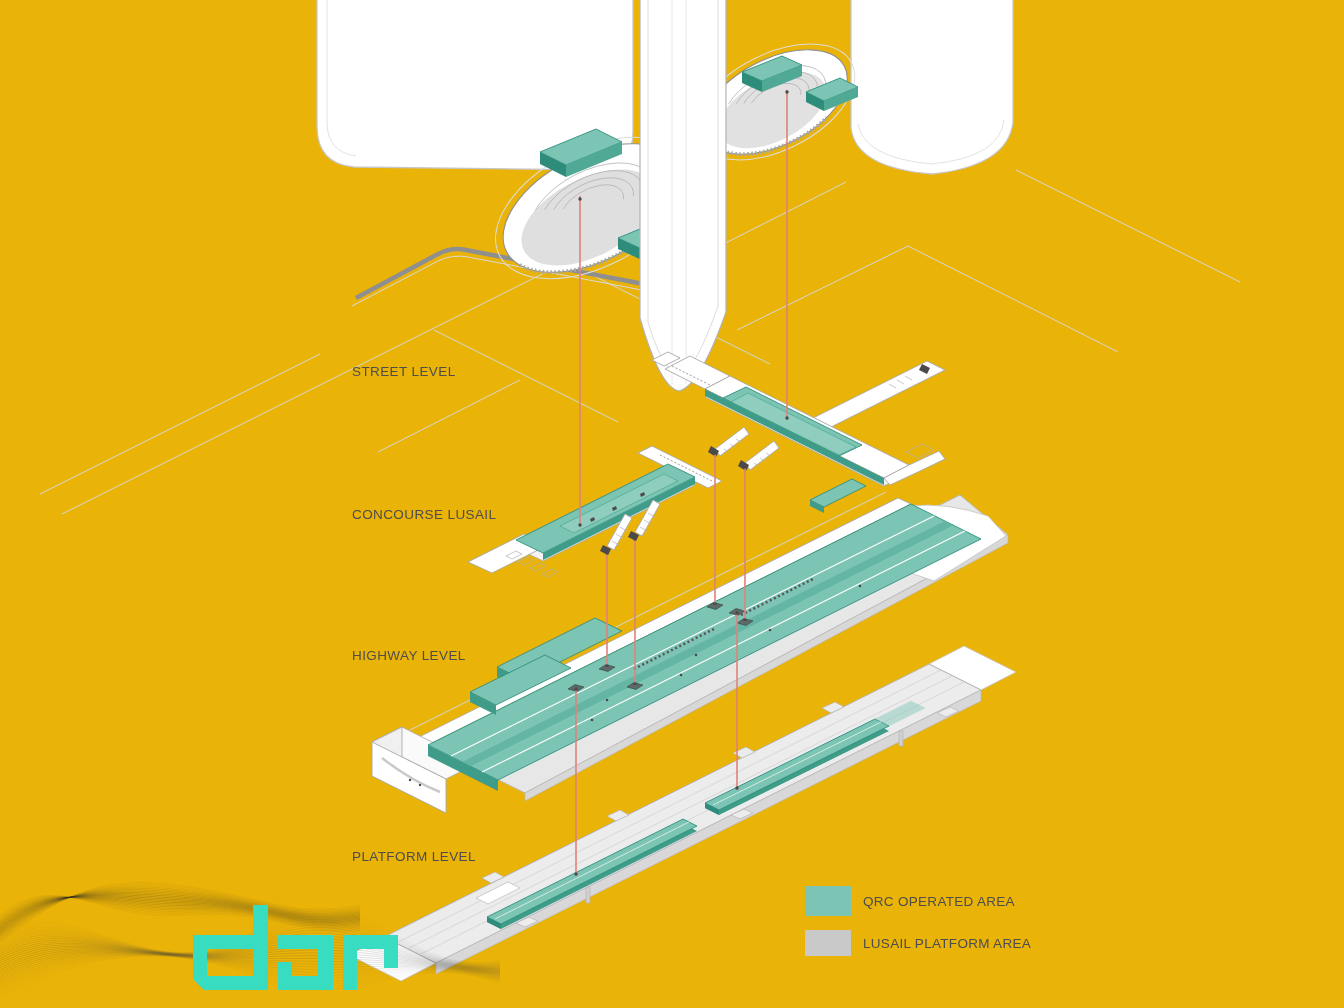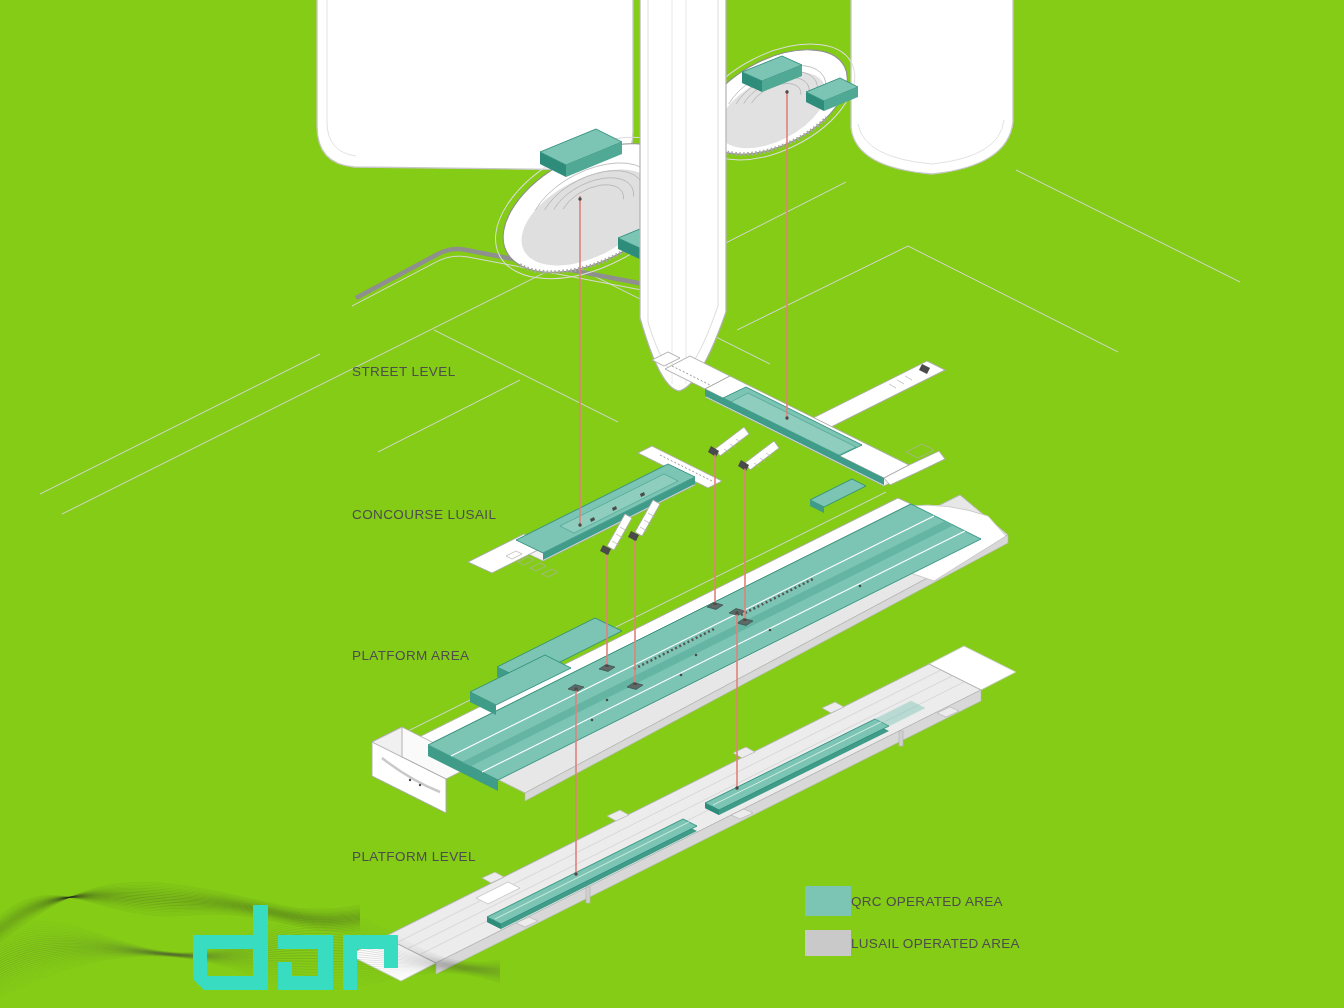--- a/index.html
+++ b/index.html
@@ -1,25 +1,25 @@
 <!DOCTYPE html>
 <html style="--qrc: #7cc5b5; --qrc_dark: #2f8f7d; --qrc_deep: #3f9c88; --lusail: #c9c9c9; --leader: #df837b; --logo: #38dcc0; --label_text: #4d4d4d; --outline: #b5b5b5;"><head>
 <meta charset="utf-8">
 <style>
   html,body{margin:0;padding:0;background:#fff;}
-  .canvas{position:relative;width:1344px;height:1008px;background:#84cc16;overflow:hidden;
+  .canvas{position:relative;width:1344px;height:1008px;background:#eab308;overflow:hidden;
           font-family:"Liberation Sans",sans-serif;}
   svg{position:absolute;left:0;top:0;}
   .level-label{position:absolute;left:352px;font-size:13.5px;letter-spacing:.4px;
                color:var(--label_text,#4d4d4d);white-space:nowrap;}
   .legend{position:absolute;left:805px;top:886px;display:flex;flex-direction:column;gap:14px;}
   .legend-row{display:flex;align-items:center;}
   .swatch{width:46px;height:30px;flex:0 0 auto;}
   .swatch.lusail{height:26px;}
-  .legend-label{font-size:13.5px;letter-spacing:.3px;color:var(--label_text,#4d4d4d);white-space:nowrap;}
+  .legend-label{margin-left:12px;font-size:13.5px;letter-spacing:.3px;color:var(--label_text,#4d4d4d);white-space:nowrap;}
   .visually-hidden{position:absolute;width:1px;height:1px;overflow:hidden;clip:rect(0 0 0 0);}
   
   .lnf{fill:none;stroke:#d6d6d6;stroke-width:1;}
   .white{fill:#fff;stroke:#a8a8a8;stroke-width:.9;}
   .white-lt{fill:#fff;stroke:#c6c6c6;stroke-width:.9;}
   .teal{fill:var(--qrc,#7cc5b5);stroke:var(--qrc_dark,#2f8f7d);stroke-width:.9;}
   .teal-lt{fill:#92cfc0;stroke:var(--qrc_dark,#2f8f7d);stroke-width:.5;opacity:.9;}
   .teal-dk{fill:var(--qrc_deep,#3f9c88);stroke:none;}
   .teal-dkr{fill:#2e8d7a;stroke:none;}
   .teal-mid{fill:#4fa995;stroke:none;}
@@ -347,29 +347,29 @@
   <g>
     <path class="logo" fill-rule="evenodd" d="M253,905 L268,905 L268,990 L204,990 L193,979 L193,935 L253,935 Z
              M207,949 L207,976 L253,976 L253,949 Z"></path>
     <path class="logo" d="M278,935 L333,935 L333,990 L278,990 L278,962 L292,962 L292,976 L318,976 L318,949 L278,949 Z"></path>
     <path class="logo" d="M343,935 L398,935 L398,968 L384,968 L384,949 L357,949 L357,990 L343,990 Z"></path>
   </g>
 </svg>
 
 <div class="level-label" style="top:364px">STREET LEVEL</div>
 <div class="level-label" style="top:507px">CONCOURSE LUSAIL</div>
-<div class="level-label" style="top:648px">PLATFORM AREA</div>
+<div class="level-label" style="top:648px">HIGHWAY LEVEL</div>
 <div class="level-label" style="top:849px">PLATFORM LEVEL</div>
 
 <div class="legend">
   <div class="legend-row">
     <span class="swatch" style="background-color: rgb(124, 197, 181);"></span>
     <span class="legend-label">QRC OPERATED AREA</span>
   </div>
   <div class="legend-row">
     <span class="swatch lusail" style="background-color: rgb(201, 201, 201);"></span>
-    <span class="legend-label">LUSAIL OPERATED AREA</span>
+    <span class="legend-label">LUSAIL PLATFORM AREA</span>
   </div>
 </div>
 
 <span class="visually-hidden">dar</span>
 
 </div>
 
 </body></html>

